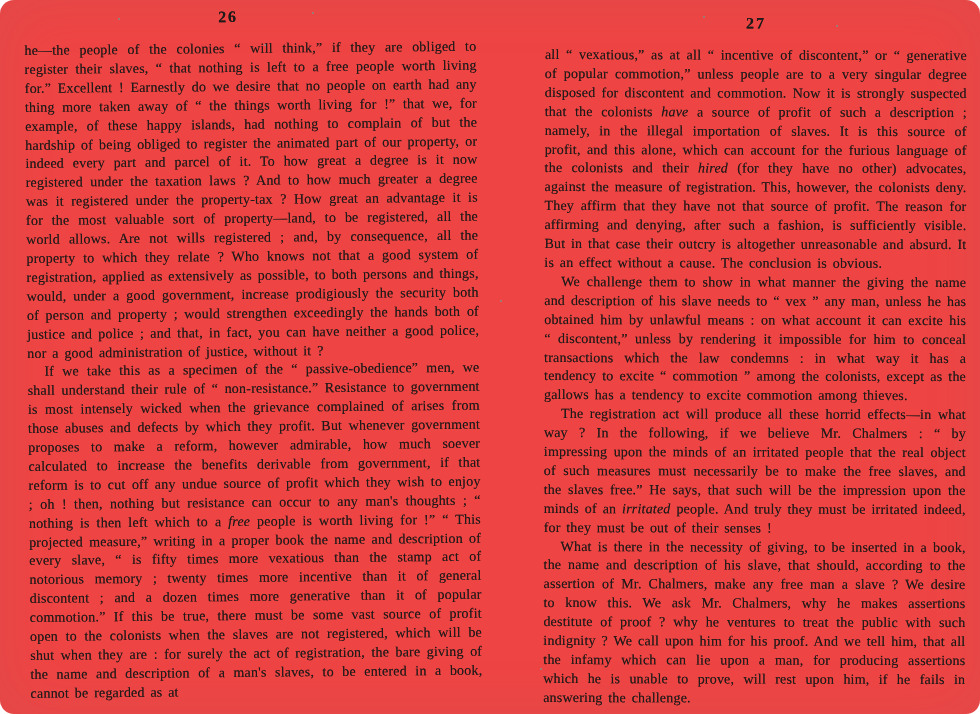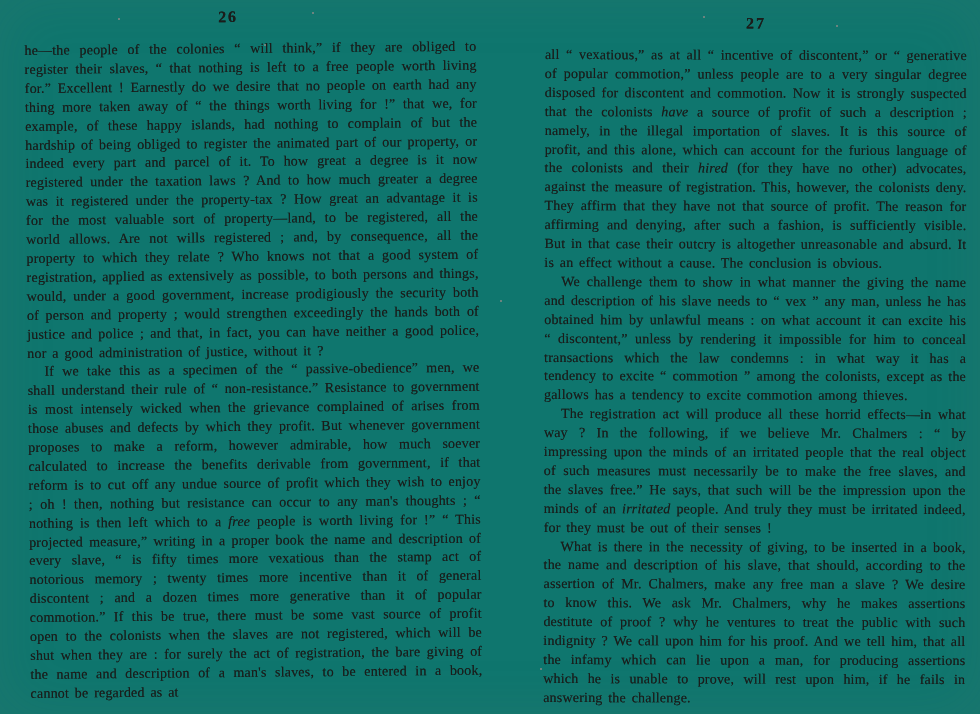--- a/index.html
+++ b/index.html
@@ -31,21 +31,21 @@
     letter-spacing:0.2px;
     text-shadow: 0 0 0.45px rgba(10,10,10,0.55);
   }
   .page-text p.indent { text-indent:17px; }
   .page-text em { }
   .speck { position:absolute; border-radius:50%; background:#8a8a86; }
 </style>
 </head>
 <body>
 
-<div class="spread" style="background: #0f766e; color: rgb(29, 28, 26);">
+<div class="spread" style="background: #ef4444; color: rgb(29, 28, 26); border-radius: 14px;">
 
   <div class="speck" style="left:118px; top:18px;  width:2px; height:2px;"></div>
   <div class="speck" style="left:312px; top:12px;  width:2px; height:2px;"></div>
   <div class="speck" style="left:264px; top:44px;  width:2px; height:2px;"></div>
   <div class="speck" style="left:703px; top:16px;  width:2px; height:2px;"></div>
   <div class="speck" style="left:836px; top:25px;  width:2px; height:2px;"></div>
   <div class="speck" style="left:500px; top:300px; width:2px; height:2px;"></div>
   <div class="speck" style="left:540px; top:668px; width:2px; height:2px;"></div>
 
   <div class="page page-left">

